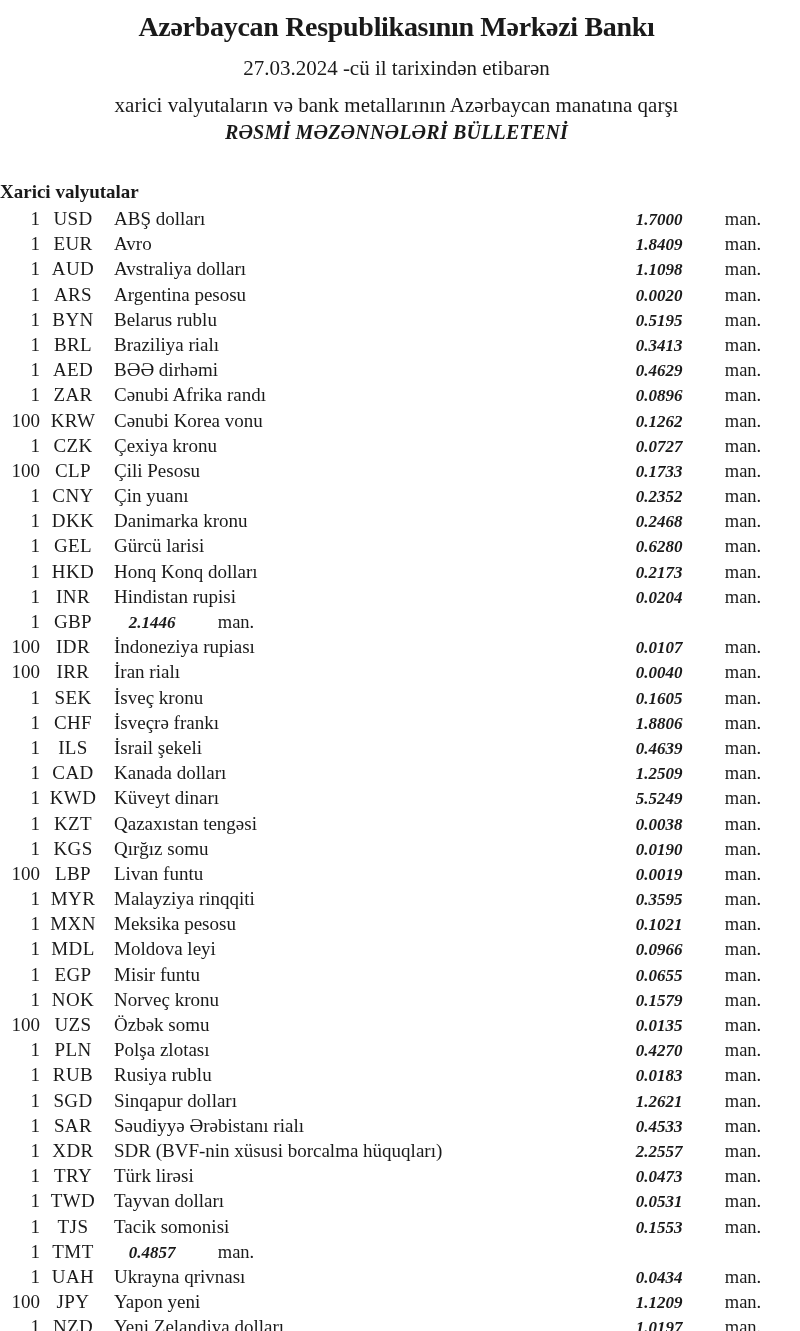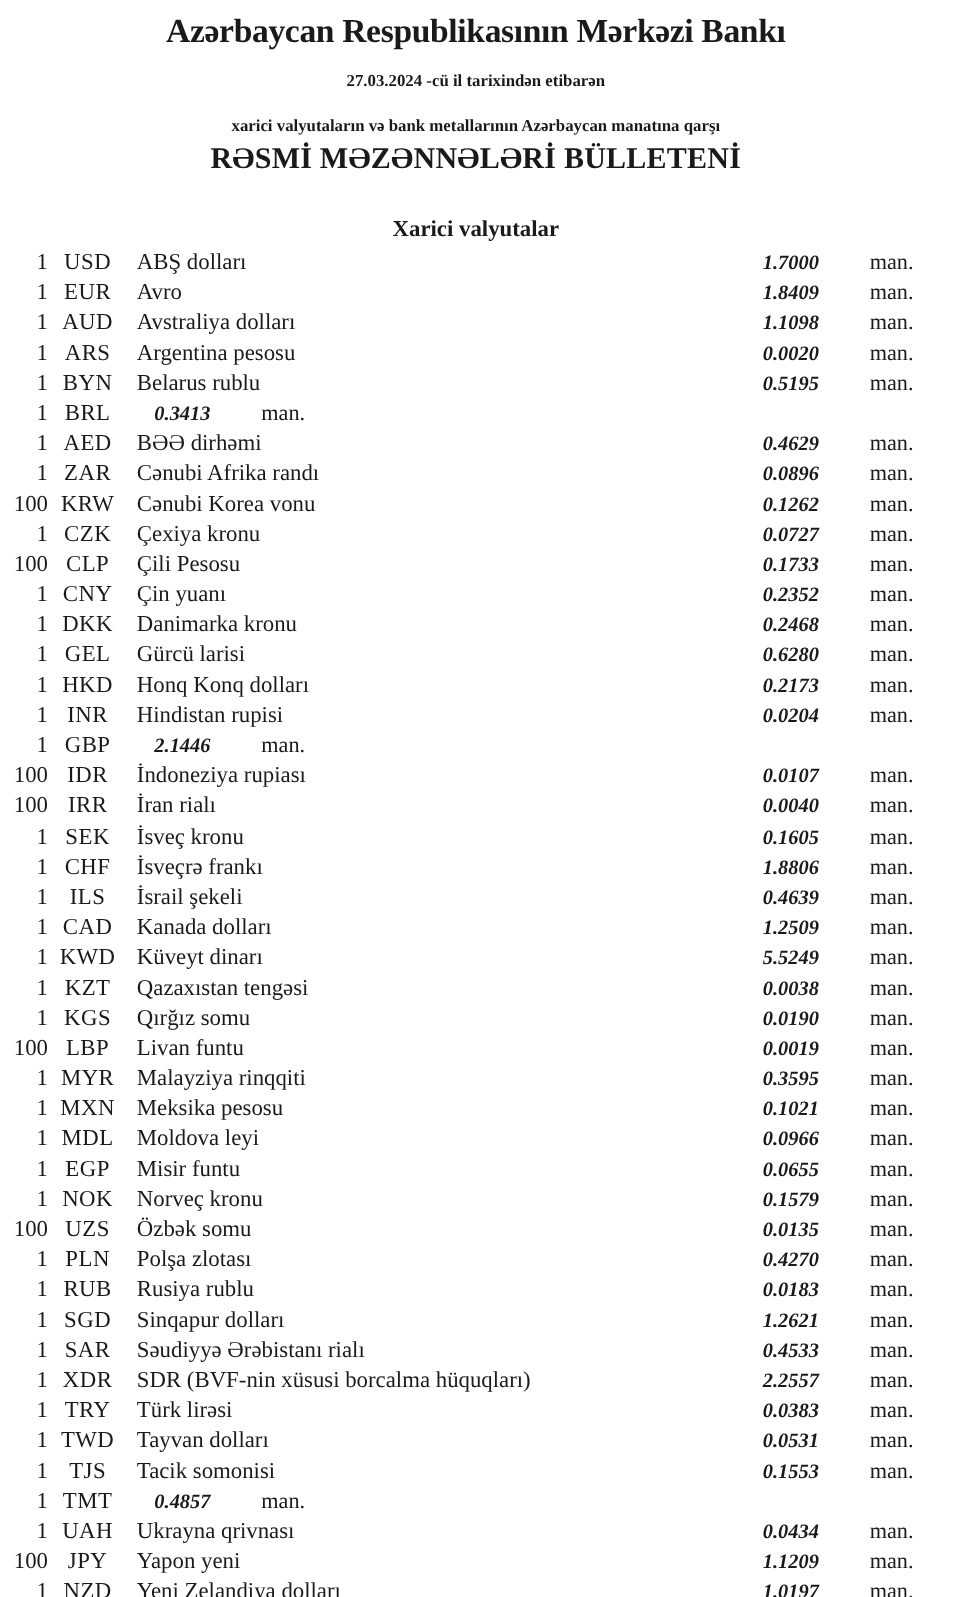--- a/index.html
+++ b/index.html
@@ -23,33 +23,33 @@
     padding-top: 9px;
   }
   .bank-title {
     font-size: 28px;
     font-weight: bold;
     line-height: 36px;
     margin: 0 0 6px 0;
     letter-spacing: -0.3px;
   }
   .header-line {
-    font-size: 14px;
-    font-weight: bold;
+    font-size: 21px;
+    font-weight: normal;
     line-height: 27px;
     margin-top: 10px;
   }
   .bulletin-line {
-    font-size: 25px;
+    font-size: 20px;
     font-weight: bold;
     line-height: 27px;
     letter-spacing: 0.2px;
+    font-style: italic;
   }
   .section-title {
-    text-align: center;
     font-size: 19px;
     font-weight: bold;
     line-height: 24px;
     margin-top: 34px;
     margin-bottom: 4px;
   }
   .table {
     padding-right: 28px;
   }
   .row {
@@ -138,20 +138,21 @@
       <div class="row">
         <span class="qty">1</span>
         <span class="code">BYN</span>
         <span class="name">Belarus rublu</span>
         <span class="rate">0.5195</span>
         <span class="unit">man.</span>
       </div>
       <div class="row">
         <span class="qty">1</span>
         <span class="code">BRL</span>
+        <span class="name">Braziliya rialı</span>
         <span class="rate">0.3413</span>
         <span class="unit">man.</span>
       </div>
       <div class="row">
         <span class="qty">1</span>
         <span class="code">AED</span>
         <span class="name">BƏƏ dirhəmi</span>
         <span class="rate">0.4629</span>
         <span class="unit">man.</span>
       </div>
@@ -368,21 +369,21 @@
         <span class="qty">1</span>
         <span class="code">XDR</span>
         <span class="name">SDR (BVF-nin xüsusi borcalma hüquqları)</span>
         <span class="rate">2.2557</span>
         <span class="unit">man.</span>
       </div>
       <div class="row">
         <span class="qty">1</span>
         <span class="code">TRY</span>
         <span class="name">Türk lirəsi</span>
-        <span class="rate">0.0383</span>
+        <span class="rate">0.0473</span>
         <span class="unit">man.</span>
       </div>
       <div class="row">
         <span class="qty">1</span>
         <span class="code">TWD</span>
         <span class="name">Tayvan dolları</span>
         <span class="rate">0.0531</span>
         <span class="unit">man.</span>
       </div>
       <div class="row">

